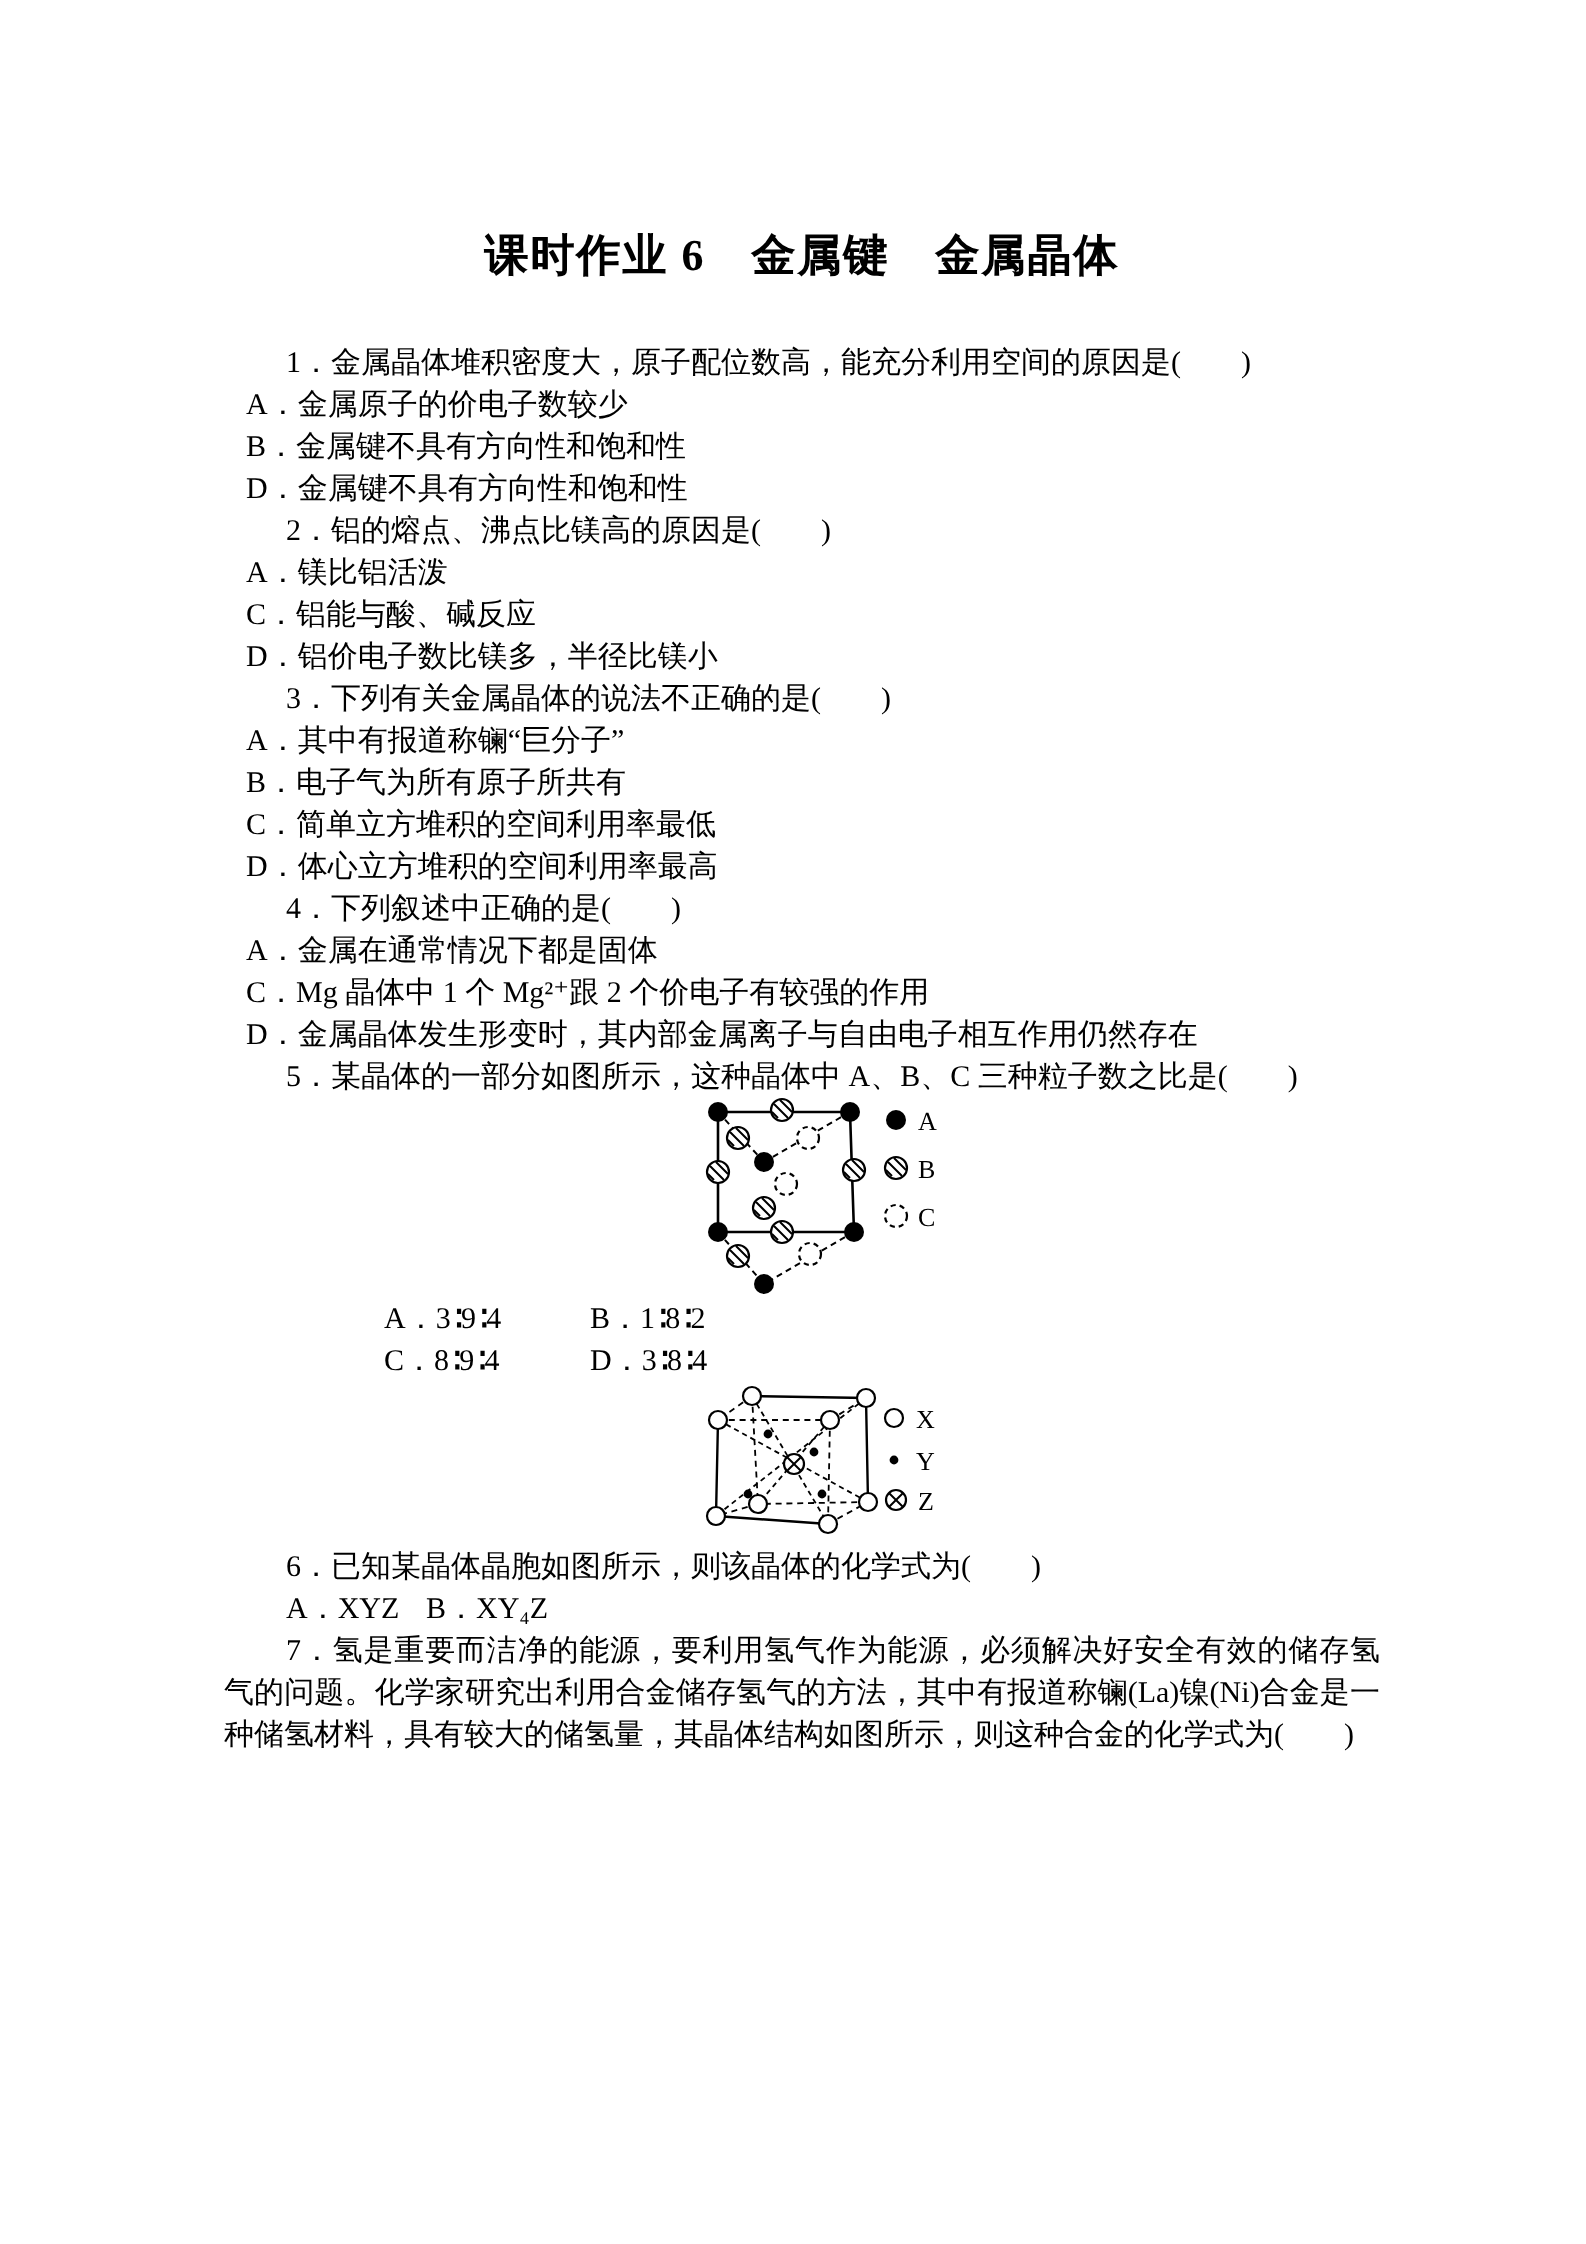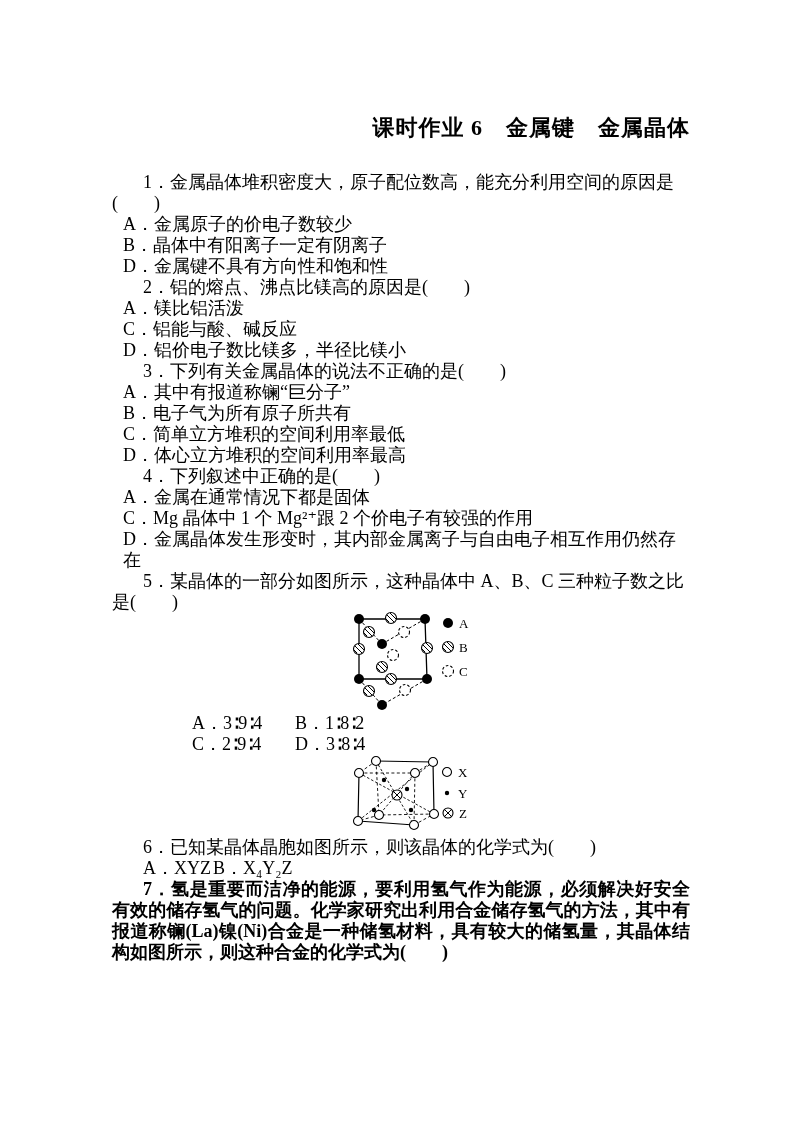--- a/index.html
+++ b/index.html
@@ -1,45 +1,45 @@
 <!DOCTYPE html>
 <html><head>
 <meta charset="utf-8">
 <style>
   html,body{margin:0;padding:0;background:#ffffff;}
   body{width:793px;height:1122px;color:#000;
        font-family:"Liberation Serif","DejaVu Serif",serif;}
   .page{position:relative;width:793px;height:1122px;box-sizing:border-box;
         padding:113px 103px 0 112px;overflow:hidden;}
   h1.title{margin:0;font-size:22px;line-height:30px;font-weight:bold;
-           text-align:right;letter-spacing:1px;}
-  p{margin:0;font-size:18px;line-height:21px;white-space:pre-wrap;}
+           text-align:center;letter-spacing:1px;}
+  p{margin:0;font-size:15px;line-height:21px;white-space:pre-wrap;}
   .first{margin-top:29px;}
   .q{text-indent:31px;}
   .opt{padding-left:11px;}
   .optrow5{padding-left:37px;}
   .optrow5 .colA{display:inline-block;width:103px;margin-left:43px;}
   .optrow6{padding-left:31px;}
   .optrow6 .colA{display:inline-block;width:70px;}
   .fig1{height:100px;margin-left:230px;}
   .fig2{height:82px;margin-left:240px;}
   .fig1 svg,.fig2 svg{overflow:visible;display:block;}
-  .just{text-align:justify;font-weight:bold;}
+  .just{text-align:justify;}
   svg text{font-family:"Liberation Serif","DejaVu Serif",serif;font-size:13px;fill:#000;}
 </style>
 </head>
 <body>
 
 <div class="page">
 
   <h1 class="title">课时作业 6　金属键　金属晶体</h1>
 
   <p class="q first">1．金属晶体堆积密度大，原子配位数高，能充分利用空间的原因是(　　)</p>
   <p class="opt">A．金属原子的价电子数较少</p>
-  <p class="opt">B．晶体中有阳离子一定有阴离子</p>
+  <p class="opt">B．金属键不具有方向性和饱和性</p>
   <p class="opt">D．金属键不具有方向性和饱和性</p>
 
   <p class="q">2．铝的熔点、沸点比镁高的原因是(　　)</p>
   <p class="opt">A．镁比铝活泼</p>
   <p class="opt">C．铝能与酸、碱反应</p>
   <p class="opt">D．铝价电子数比镁多，半径比镁小</p>
 
   <p class="q">3．下列有关金属晶体的说法不正确的是(　　)</p>
   <p class="opt">A．其中有报道称镧“巨分子”</p>
   <p class="opt">B．电子气为所有原子所共有</p>
@@ -103,21 +103,21 @@
         <text x="117" y="15">A</text>
         <use href="#bp" x="106" y="34"></use>
         <text x="117" y="39">B</text>
         <use href="#cp" x="106" y="58"></use>
         <text x="117" y="63">C</text>
       </g>
     </svg>
   </div>
 
   <p class="optrow5"><span class="colA">A．3∶9∶4</span><span>B．1∶8∶2</span></p>
-  <p class="optrow5"><span class="colA">C．2∶9∶4</span><span>D．3∶8∶4</span></p>
+  <p class="optrow5"><span class="colA">C．8∶9∶4</span><span>D．3∶8∶4</span></p>
 
   <div class="fig2">
     <svg width="150" height="82" viewBox="0 0 150 82">
       <defs>
         <g id="xp">
             <circle r="4.5" fill="#fff" stroke="#000" stroke-width="1.1"></circle>
           </g>
         <g id="yp">
             <circle r="2.2" fill="#000"></circle>
           </g>
@@ -168,17 +168,17 @@
         <text x="106" y="22">X</text>
         <use href="#yp" x="95" y="38"></use>
         <text x="106" y="43">Y</text>
         <use href="#zp" x="96" y="58"></use>
         <text x="107" y="63">Z</text>
       </g>
     </svg>
   </div>
 
   <p class="q">6．已知某晶体晶胞如图所示，则该晶体的化学式为(　　)</p>
-  <p class="optrow6"><span class="colA">A．XYZ</span><span>B．X₄Y₂Z</span></p>
+  <p class="optrow6"><span class="colA">A．XYZ</span><span>B．XY₄Z</span></p>
 
   <p class="q just">7．氢是重要而洁净的能源，要利用氢气作为能源，必须解决好安全有效的储存氢气的问题。化学家研究出利用合金储存氢气的方法，其中有报道称镧(La)镍(Ni)合金是一种储氢材料，具有较大的储氢量，其晶体结构如图所示，则这种合金的化学式为(　　)</p>
 
 </div>
 
 </body></html>

